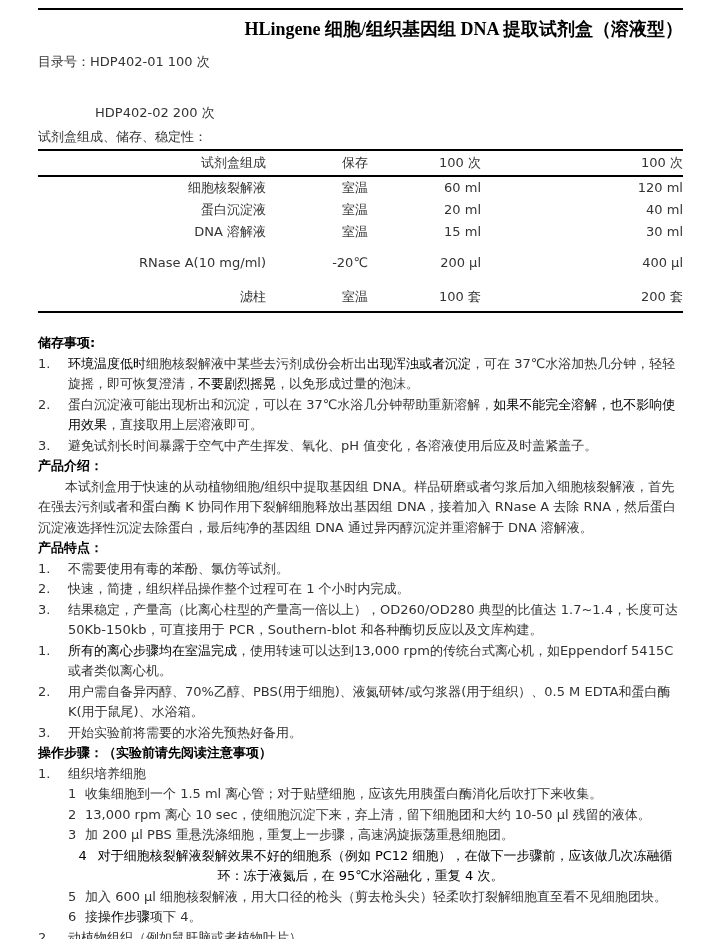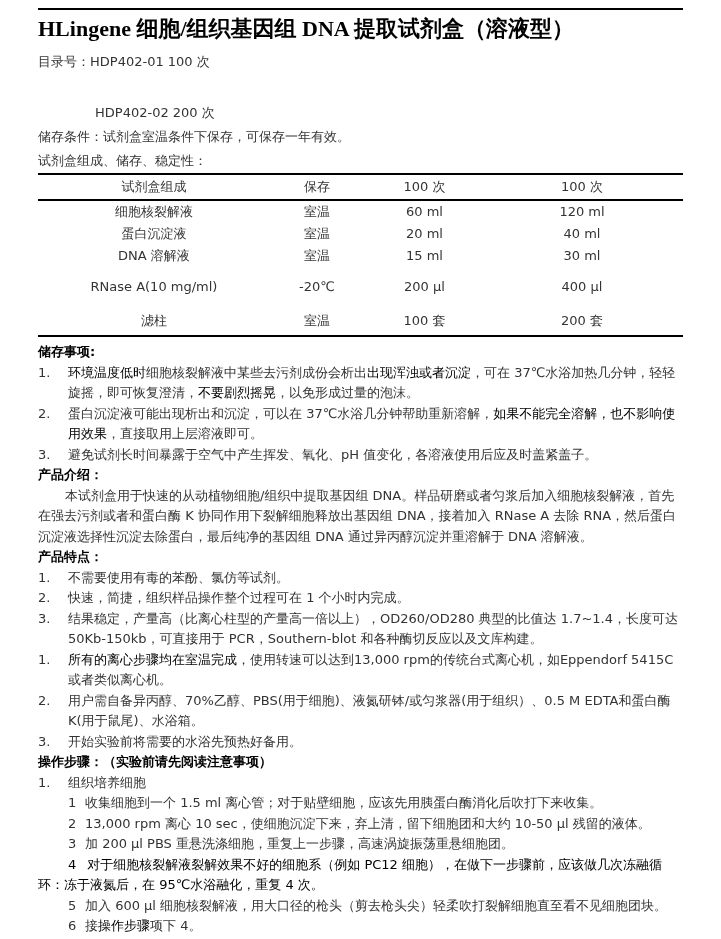--- a/index.html
+++ b/index.html
@@ -5,57 +5,56 @@
   html,body { margin:0; padding:0; background:#fff; }
   .page {
     position:relative; width:721px; height:939px; box-sizing:border-box;
     padding:0 38px; overflow:hidden; background:#fff;
     font-family:"DejaVu Sans","Liberation Sans",sans-serif;
     font-size:13px; line-height:20.5px; color:#333;
   }
   .top-rule { border-top:2.5px solid #000; margin-top:8px; }
   .doc-title {
     font-family:"Liberation Serif","DejaVu Serif",serif;
-    font-weight:bold; font-size:22px; line-height:28px;
-    text-align:left; color:#000; margin:5px 0 7px 0;
+    font-weight:bold; font-size:18px; line-height:28px;
+    text-align:right; color:#000; margin:5px 0 7px 0;
   }
   .mline { line-height:24px; }
   .catalog2 { margin-left:57px;margin-top:27px; }
   .b { font-weight:normal; color:#000; }
   .sec-label { font-weight:bold; color:#000; }
-  .sec-gap { margin-top:5px; }
+  .sec-gap { margin-top:20px; }
 
   table.kit { width:100%; border-collapse:collapse; border-top:2px solid #000; border-bottom:2px solid #000; table-layout:fixed; }
-  table.kit th, table.kit td { text-align:center; font-weight:normal; padding:2px 0 2px 0; line-height:18px; white-space:nowrap; }
+  table.kit th, table.kit td { text-align:right; font-weight:normal; padding:2px 0 2px 0; line-height:18px; white-space:nowrap; }
   table.kit th:first-child, table.kit td:first-child { padding-left:4px; }
   table.kit thead th { border-bottom:2px solid #000; padding-top:3px; padding-bottom:3px; }
   table.kit tr.gap td { padding-top:11px; padding-bottom:5px; }
 
   .li { display:flex; }
   .li .num { flex:0 0 30px; }
   .li .txt { flex:1; }
   .sub { display:flex; margin-left:30px; }
   .sub .num { flex:0 0 17px; }
-  .sub4 { display:block; text-indent:30px; }
+  .sub4 { display:block; text-indent:30px;text-align:center; }
   .sub4 .num4 { padding-right:11px; }
   .indent-para { text-indent:27px; }
 </style>
 </head>
 <body>
 
 <div class="page">
 
   <div class="top-rule"></div>
 
   <div class="doc-title">HLingene 细胞/组织基因组 DNA 提取试剂盒（溶液型）</div>
 
   <div>
     <div class="mline"><span>目录号：</span><span>HDP402-01 100 次</span></div>
     <div class="mline catalog2">HDP402-02 200 次</div>
-    <div class="mline">储存条件：试剂盒室温条件下保存，可保存一年有效。</div>
     <div class="mline">试剂盒组成、储存、稳定性：</div>
   </div>
 
   <table class="kit">
     <colgroup>
         <col style="width:228px">
         <col style="width:102px">
         <col style="width:113px">
         <col>
       </colgroup>

